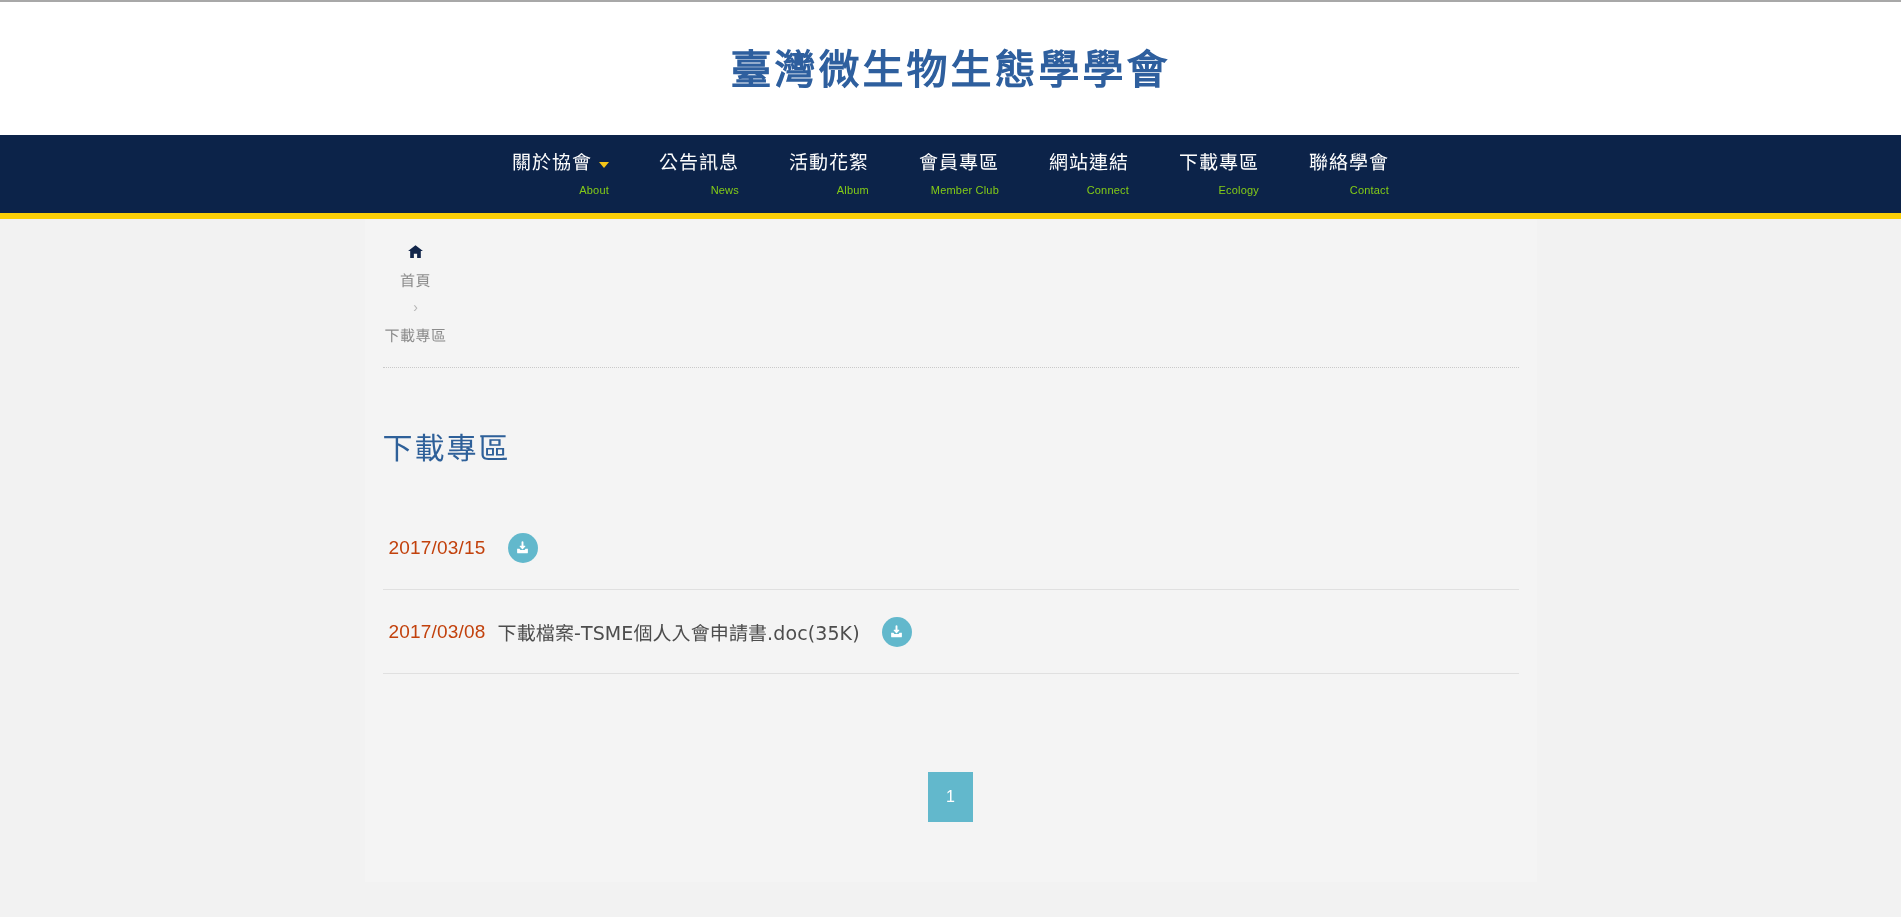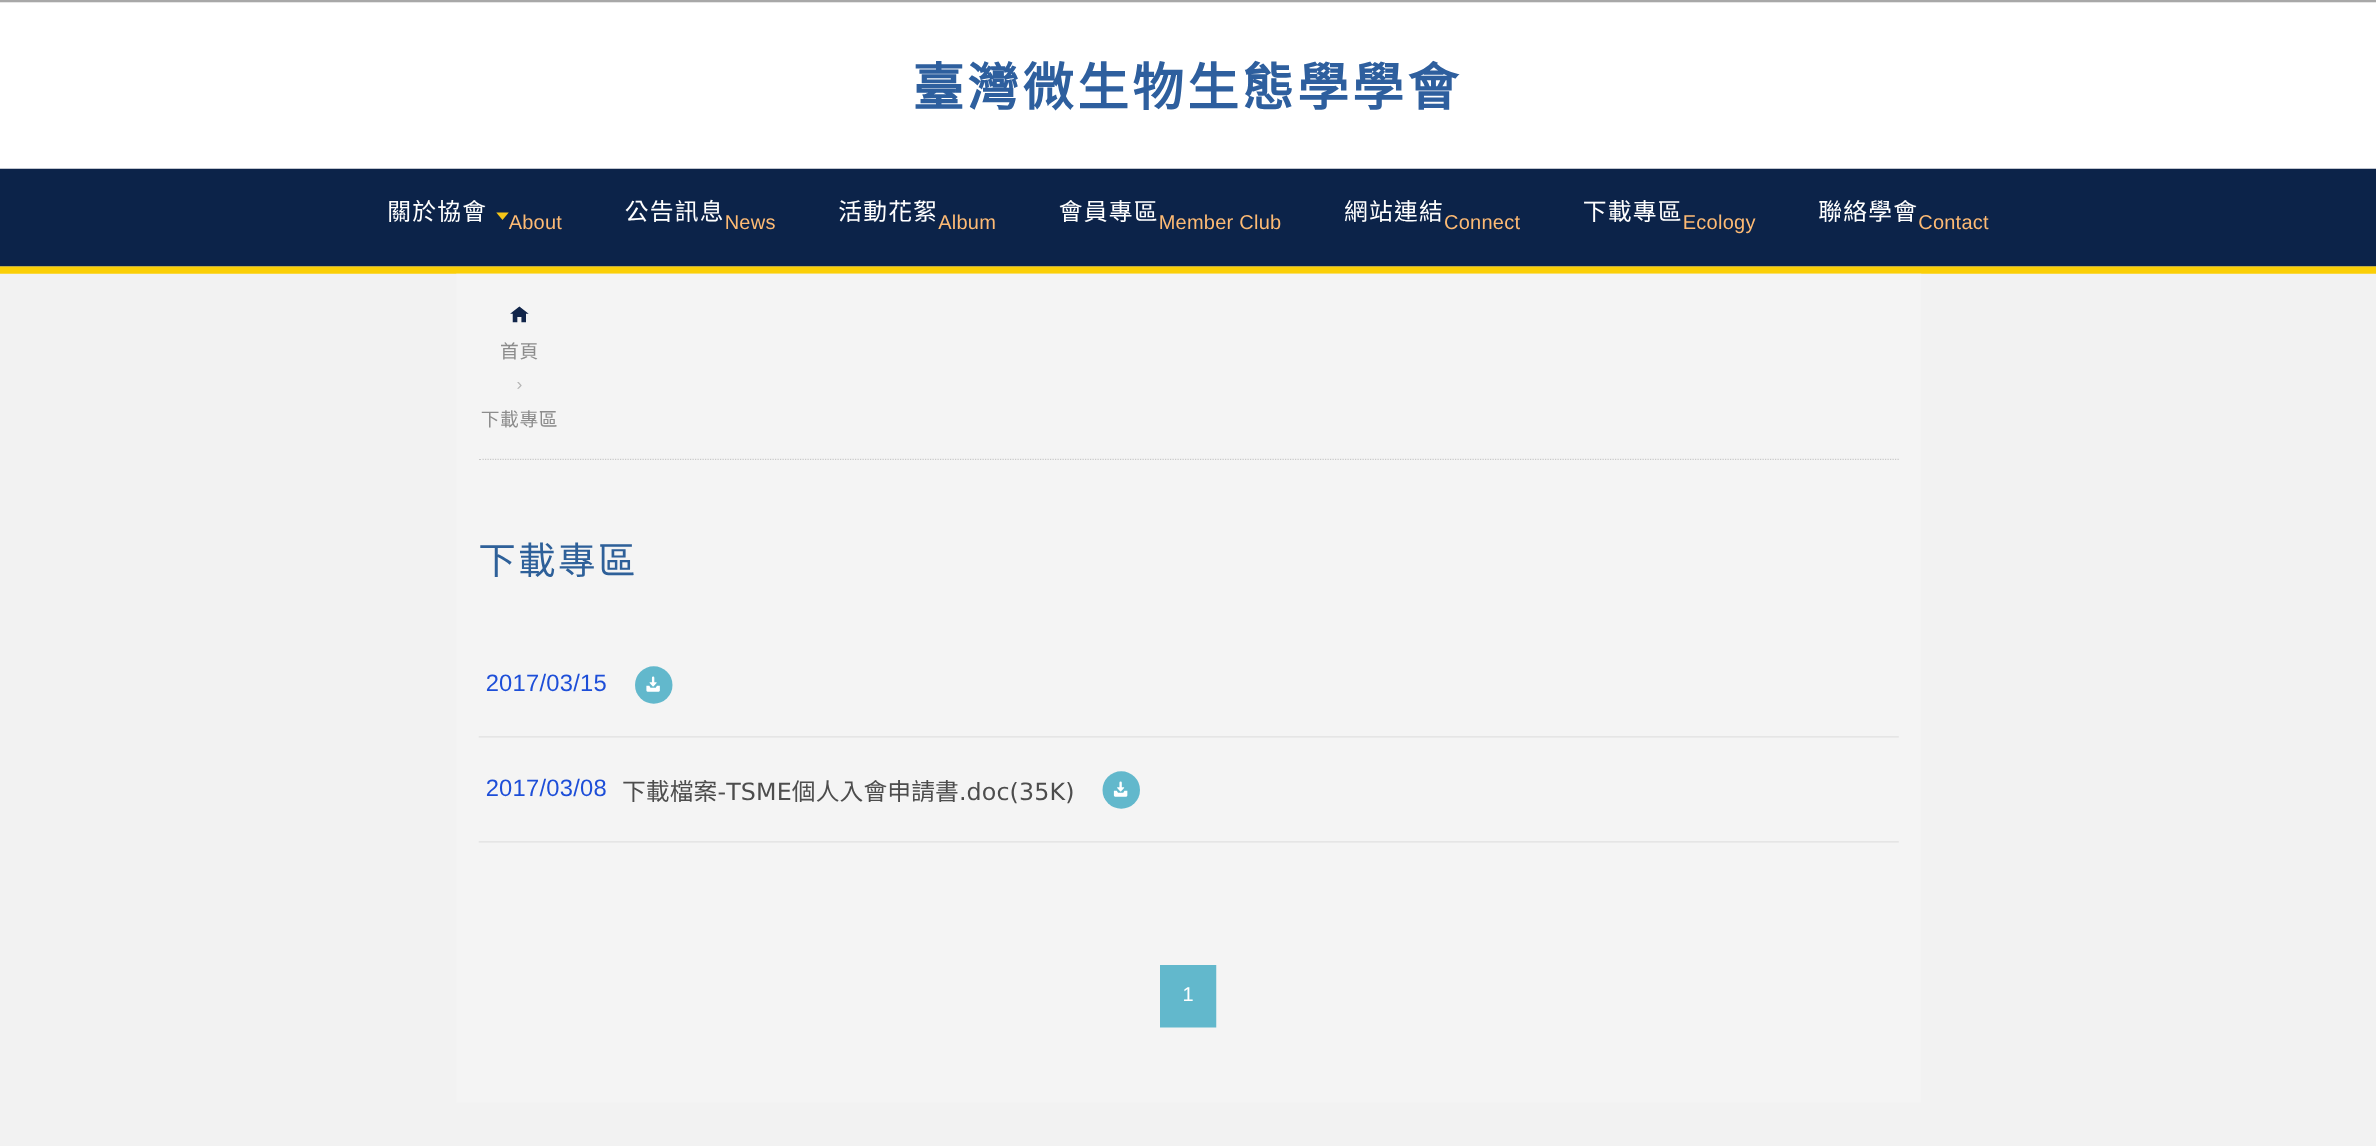--- a/index.html
+++ b/index.html
@@ -60,22 +60,22 @@
     justify-content: center;
     position: relative;
   }
   .nav-inner {
     display: flex;
     align-items: flex-start;
     gap: 0px;
   }
   .nav-item {
     display: flex;
-    flex-direction: row;
-    align-items: flex-start;
+    flex-direction: column;
+    align-items: flex-end;
     padding: 0 25px;
     cursor: pointer;
     text-decoration: none;
     min-width: 112px;
   }
   .nav-cn {
     font-family: "DejaVu Sans", "Liberation Sans", sans-serif;
     font-size: 19px;
     color: #ffffff;
     letter-spacing: 1px;
@@ -88,22 +88,22 @@
   .caret {
     display: inline-block;
     width: 0; height: 0;
     border-left: 5px solid transparent;
     border-right: 5px solid transparent;
     border-top: 6px solid #f5c518;
     margin-top: 4px;
   }
   .nav-en {
     font-family: "Liberation Sans", sans-serif;
-    font-size: 16px;
-    color: #fdba74;
+    font-size: 11px;
+    color: #84cc16;
     margin-top: 10px;
     letter-spacing: 0.2px;
     white-space: nowrap;
   }
   .nav-stripe {
     height: 6px;
     background: #fbcf07;
     width: 100%;
   }
 
@@ -179,21 +179,21 @@
     display: flex;
     align-items: center;
     gap: 18px;
     padding: 22px 6px 22px 6px;
     border-bottom: 1px solid #e0e0e0;
     min-height: 84px;
   }
   .dl-date {
     font-family: "Liberation Sans", sans-serif;
     font-size: 19px;
-    color: #1d4ed8;
+    color: #c2410c;
     letter-spacing: 0.2px;
     white-space: nowrap;
   }
   .dl-name {
     font-family: "DejaVu Sans", "Liberation Sans", sans-serif;
     font-size: 19px;
     color: #4d4d4d;
     letter-spacing: 0.1px;
     white-space: nowrap;
     margin-left: -6px;

